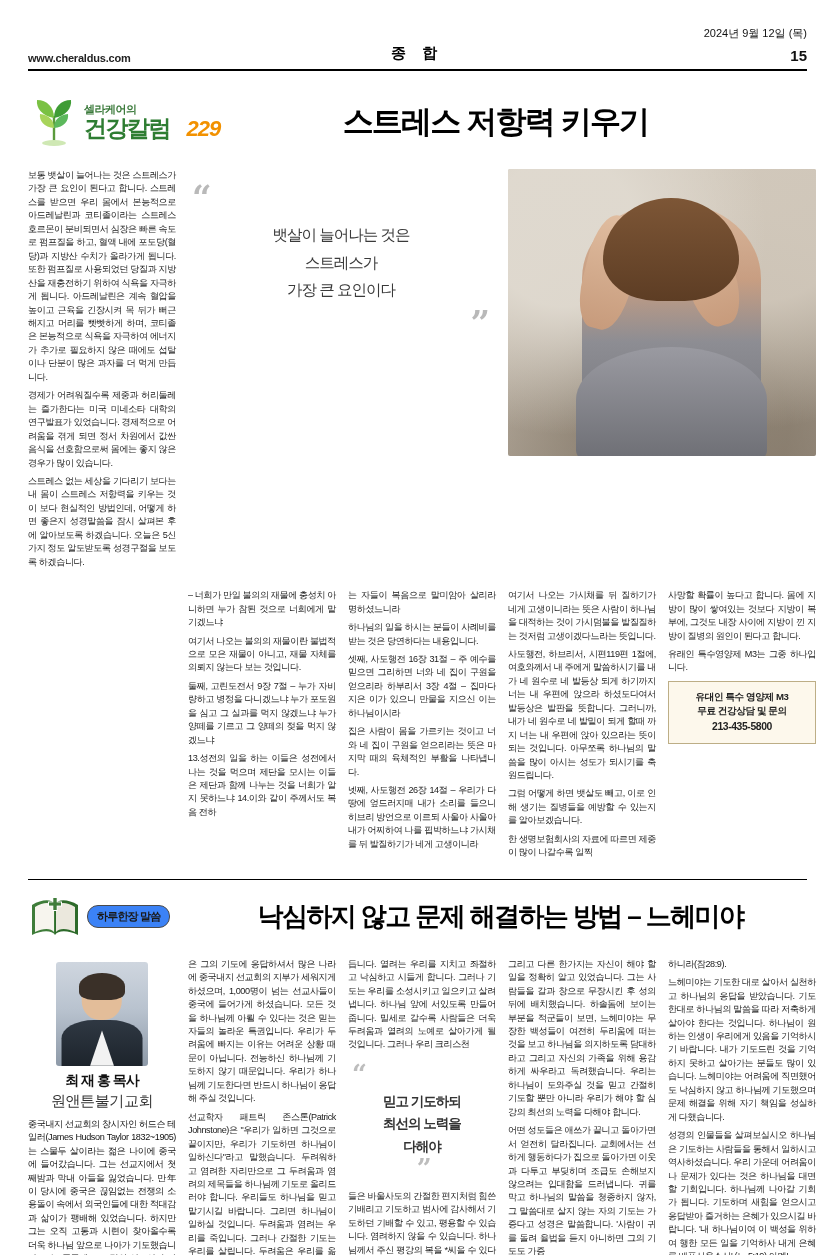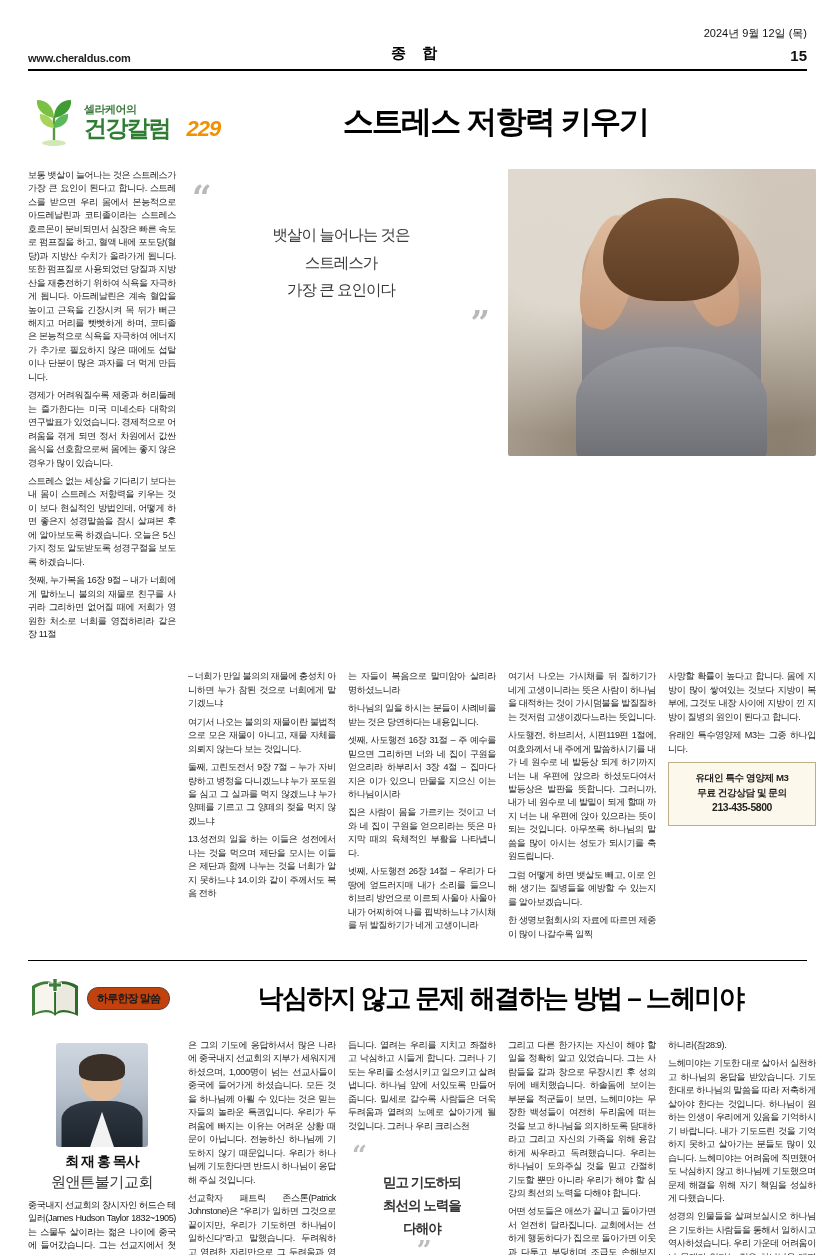--- a/index.html
+++ b/index.html
@@ -178,21 +178,21 @@
   .photo .arm-l { left: 25%; top: 16%; transform: rotate(14deg); }
   .photo .arm-r { left: 57%; top: 15%; transform: rotate(-16deg); }
   .photo .knee {
     position: absolute;
     left: 22%; top: 62%;
     width: 62%; height: 40%;
     background: linear-gradient(180deg,#9a9aa1,#6d6e74);
     border-radius: 50% 50% 8% 8% / 46% 46% 10% 10%;
   }
 
-  .cols-lower { margin-top: 24px; }
+  .cols-lower { margin-top: 15px; }
 
   
   .infobox {
     border: 1.2px solid #bdae86;
     background: #fdf8ec;
     text-align: center;
     padding: 8px 4px 9px 4px;
     margin-top: 6px;
     line-height: 1.5;
     font-size: 9.6px;
@@ -220,22 +220,21 @@
   }
   .book-icon { width: 54px; height: 44px; position: relative; flex: none; }
   .devo-pill {
     border: 1.1px solid #4a4a4a;
     border-radius: 11px;
     padding: 3px 9px;
     font-size: 11px;
     font-weight: 700;
     letter-spacing: -0.8px;
     color: #1a1a1a;
-    background: #c2410c;
-    font-family: Liberation Serif, serif;
+    background: #3b82f6;
   }
   .a2-title {
     flex: 1;
     text-align: center;
     font-size: 26px;
     font-weight: 800;
     letter-spacing: -1.6px;
     color: #000;
     padding-right: 30px;
   }
@@ -347,21 +346,20 @@
       </span>
     </div>
     <div class="a1-title">스트레스 저항력 키우기</div>
   </div>
 
   <div class="a1-body">
     <div class="col">
       <p>보통 뱃살이 늘어나는 것은 스트레스가 가장 큰 요인이 된다고 합니다. 스트레스를 받으면 우리 몸에서 본능적으로 아드레날린과 코티졸이라는 스트레스 호르몬이 분비되면서 심장은 빠른 속도로 펌프질을 하고, 혈액 내에 포도당(혈당)과 지방산 수치가 올라가게 됩니다. 또한 펌프질로 사용되었던 당질과 지방산을 재충전하기 위하여 식욕을 자극하게 됩니다. 아드레날린은 계속 혈압을 높이고 근육을 긴장시켜 목 뒤가 뻐근해지고 머리를 빳빳하게 하며, 코티졸은 본능적으로 식욕을 자극하여 에너지가 추가로 필요하지 않은 때에도 섭탈이나 단분이 많은 과자를 더 먹게 만듭니다.</p>
       <p>경제가 어려워질수록 제중과 허리둘레는 즐가한다는 미국 미네소타 대학의 연구발표가 있었습니다. 경제적으로 어려움을 겪게 되면 정서 차원에서 값싼 음식을 선호함으로써 몸에는 좋지 않은 경우가 많이 있습니다.</p>
       <p>스트레스 없는 세상을 기다리기 보다는 내 몸이 스트레스 저항력을 키우는 것이 보다 현실적인 방법인데, 어떻게 하면 좋은지 성경말씀을 잠시 살펴본 후에 알아보도록 하겠습니다. 오늘은 5신가지 정도 알도받도록 성경구절을 보도록 하겠습니다.</p>
-      <p>첫째, 누가복음 16장 9절 – 내가 너희에게 말하노니 불의의 재물로 친구를 사귀라 그리하면 없어질 때에 저희가 영원한 처소로 너희를 영접하리라 같은 장 11절</p>
     </div>
 
     <div class="quote-block">
       <div class="quote-mark">“</div>
       <div class="quote-text" style="white-space:pre-line">뱃살이 늘어나는 것은
 스트레스가
 가장 큰 요인이다</div>
       <div class="quote-mark close">”</div>
     </div>
 

